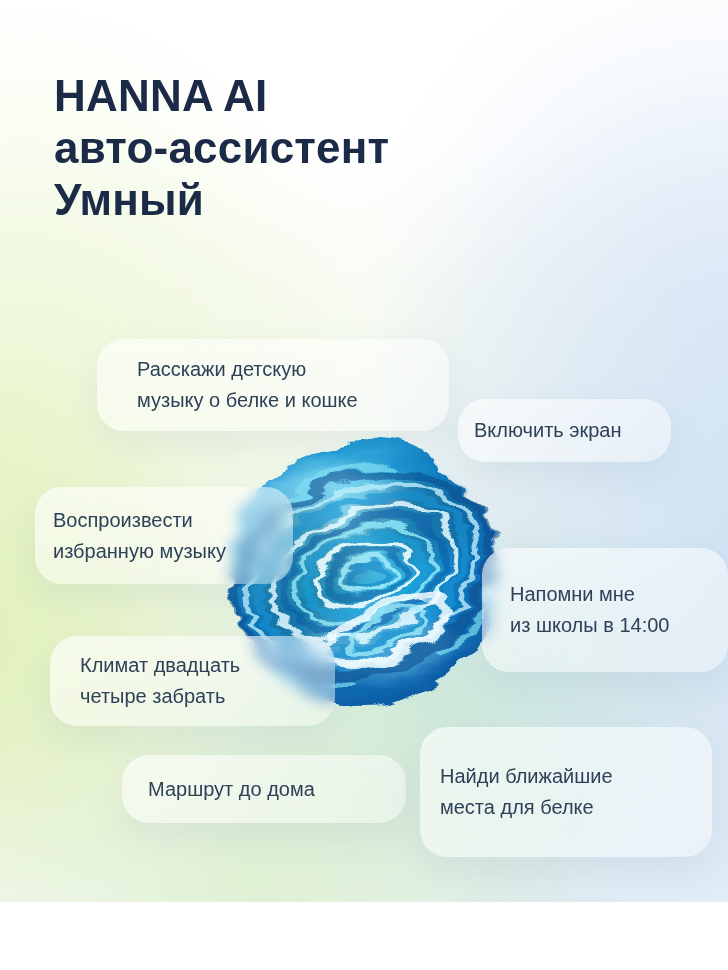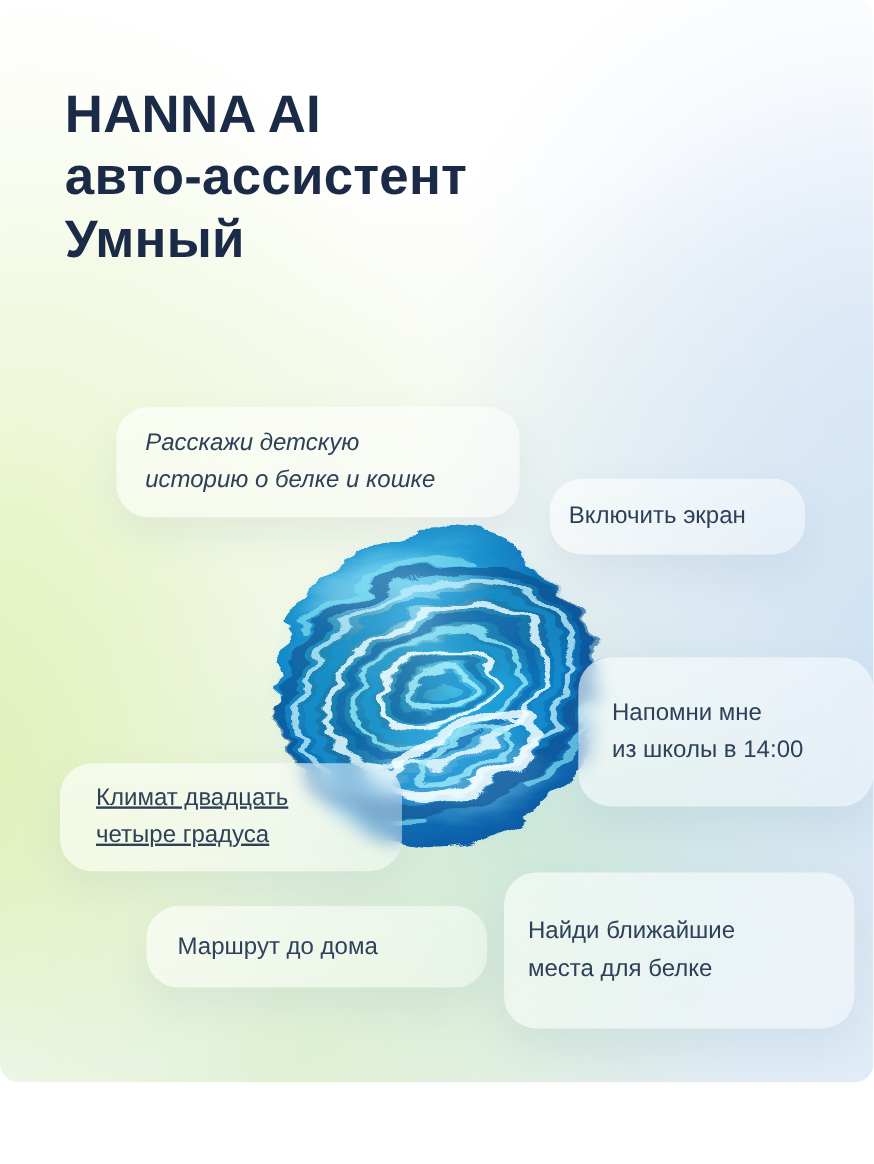--- a/index.html
+++ b/index.html
@@ -1,20 +1,19 @@
 <!DOCTYPE html>
 <html><head>
 <meta charset="utf-8">
 <style>
   html,body { margin:0; padding:0; background:#ffffff; }
   .canvas {
     position:relative; width:728px; height:902px; overflow:hidden;
     font-family:"Liberation Sans", sans-serif;
     background:#ffffff;
-    border-radius:16px;
   }
   
   .bg {
     position:absolute; inset:0;
     background:
       radial-gradient(430px 430px at -50px 640px, rgba(222,240,178,0.95) 0%, rgba(222,240,178,0) 70%),
       radial-gradient(520px 620px at 20px 430px, rgba(236,247,210,0.95) 0%, rgba(236,247,210,0) 70%),
       radial-gradient(540px 480px at 250px 880px, rgba(216,238,198,0.75) 0%, rgba(216,238,198,0) 70%),
       radial-gradient(420px 320px at 430px 700px, rgba(150,212,188,0.38) 0%, rgba(150,212,188,0) 70%),
       radial-gradient(640px 720px at 780px 570px, rgba(203,223,243,0.95) 0%, rgba(203,223,243,0) 72%),
@@ -40,25 +39,25 @@
   .chip {
     position:absolute; display:flex; flex-direction:column; justify-content:center;
     border-radius:27px;
     background:linear-gradient(160deg, rgba(255,255,255,0.62) 0%, rgba(255,255,255,0.36) 100%);
     box-shadow:0 14px 34px rgba(105,138,162,0.12);
     backdrop-filter:blur(7px); -webkit-backdrop-filter:blur(7px);
     color:#2e4159; font-size:20px;
   }
   .chip span { display:block; line-height:31px; white-space:nowrap; }
 
-  .chip-story    { left:97px;  top:339px; width:312px; height:92px;  padding-left:24px;font-style:italic; }
+  .chip-story    { left:97px;  top:339px; width:312px; height:92px;  padding-left:40px; }
   .chip-screen   { left:458px; top:399px; width:197px; height:63px;  padding-left:16px;justify-content:center; }
   .chip-music    { left:35px;  top:487px; width:240px; height:97px;  padding-left:18px; }
   .chip-reminder { left:482px; top:548px; width:218px; height:124px; padding-left:28px; }
-  .chip-climate  { left:50px;  top:636px; width:255px; height:90px;  padding-left:30px;text-decoration:underline; }
+  .chip-climate  { left:50px;  top:636px; width:255px; height:90px;  padding-left:30px; }
   .chip-route    { left:122px; top:755px; width:258px; height:68px;  padding-left:26px; }
   .chip-places   { left:420px; top:727px; width:272px; height:130px; padding-left:20px; }
 </style>
 </head>
 <body>
 
 <div class="canvas">
   <div class="bg"></div>
   <div class="seam"></div>
 
@@ -113,36 +112,40 @@
             <ellipse cx="152" cy="212" rx="64" ry="24" stroke="#f4feff" stroke-width="9" opacity="0.85"></ellipse>
             <ellipse cx="152" cy="212" rx="40" ry="14" stroke="#9debf8" stroke-width="5" opacity="0.80"></ellipse>
           </g>
         </g>
       </g>
     </svg>
   </div>
 
   <div class="chip chip-story">
     <span>Расскажи детскую</span>
-    <span>историю о белке и кошке</span>
+    <span>музыку о белке и кошке</span>
   </div>
 
   <div class="chip chip-screen">
     <span>Включить экран</span>
   </div>
 
+  <div class="chip chip-music">
+    <span>Воспроизвести</span>
+    <span>избранную музыку</span>
+  </div>
 
   <div class="chip chip-reminder">
     <span>Напомни мне</span>
     <span>из школы в 14:00</span>
   </div>
 
   <div class="chip chip-climate">
     <span>Климат двадцать</span>
-    <span>четыре градуса</span>
+    <span>четыре забрать</span>
   </div>
 
   <div class="chip chip-route">
     <span>Маршрут до дома</span>
   </div>
 
   <div class="chip chip-places">
     <span>Найди ближайшие</span>
     <span>места для белке</span>
   </div>

